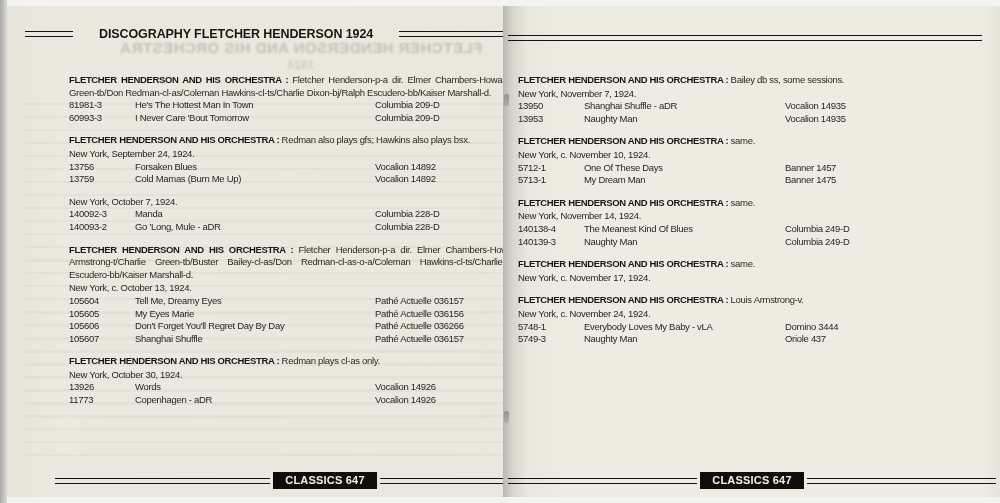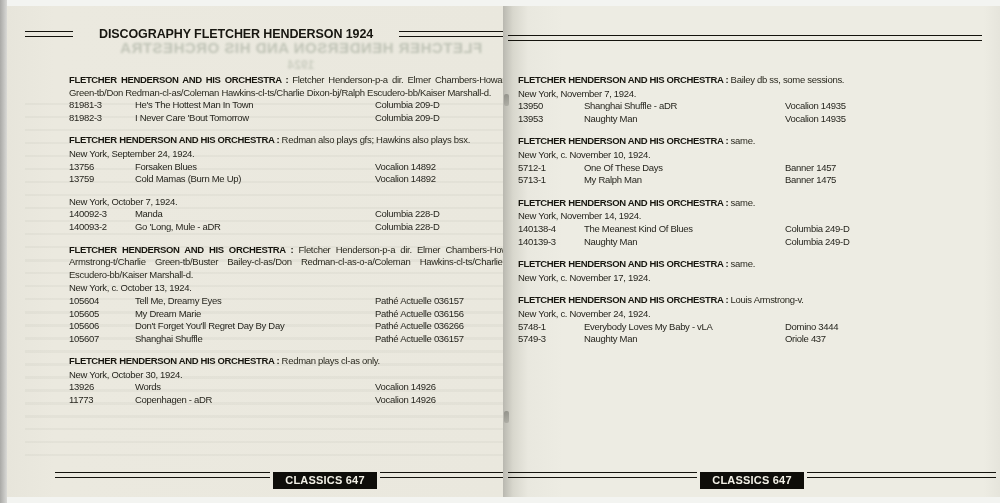--- a/index.html
+++ b/index.html
@@ -87,21 +87,21 @@
   .session-head b{color:#17160f;letter-spacing:-0.35px;}
   .session-date{
     margin-top:1px;
   }
   .track{display:flex;}
   .track .mx{flex:0 0 66px;}
   .track .tt{flex:1;min-width:0;white-space:nowrap;}
   .track .lb{flex:0 0 195px;text-align:left;white-space:nowrap;}
   .footer{
     position:absolute;bottom:8px;left:5px;right:5px;
-    display:flex;
+    display:flex;align-items:center;
   }
   .page-left .footer{left:48px;right:0;}
   .page-right .footer{left:5px;right:8px;}
   .footer .drule{flex:1;}
   .badge{
     background:#0e0d09;color:#f2f0e6;
     font-weight:bold;font-size:11px;letter-spacing:0.2px;
     padding:2px 12px 3px;margin:0 3px;
     white-space:nowrap;
   }
@@ -133,21 +133,21 @@
       <span>Fletcher Henderson-p-a dir. Elmer Chambers-Howard Scott-t/Charlie Green-tb/Don Redman-cl-as/Coleman Hawkins-cl-ts/Charlie Dixon-bj/Ralph Escudero-bb/Kaiser Marshall-d.</span>
     </div>
     <div>
   <div class="track">
     <span class="mx">81981-3</span>
     <span class="tt">He's The Hottest Man In Town</span>
     <span class="lb">Columbia 209-D</span>
   </div>
 
   <div class="track">
-    <span class="mx">81982-3</span>
+    <span class="mx">60993-3</span>
     <span class="tt">I Never Care 'Bout Tomorrow</span>
     <span class="lb">Columbia 209-D</span>
   </div>
 </div>
   </div>
 
   <div class="session">
     <div class="session-head">
       <b>FLETCHER HENDERSON AND HIS ORCHESTRA : </b>
       <span>Redman also plays gfs; Hawkins also plays bsx.</span>
@@ -193,21 +193,21 @@
     <div class="session-date">New York, c. October 13, 1924.</div>
     <div>
   <div class="track">
     <span class="mx">105604</span>
     <span class="tt">Tell Me, Dreamy Eyes</span>
     <span class="lb">Pathé Actuelle 036157</span>
   </div>
 
   <div class="track">
     <span class="mx">105605</span>
-    <span class="tt">My Dream Marie</span>
+    <span class="tt">My Eyes Marie</span>
     <span class="lb">Pathé Actuelle 036156</span>
   </div>
 
   <div class="track">
     <span class="mx">105606</span>
     <span class="tt">Don't Forget You'll Regret Day By Day</span>
     <span class="lb">Pathé Actuelle 036266</span>
   </div>
 
   <div class="track">
@@ -280,21 +280,21 @@
     <div class="session-date">New York, c. November 10, 1924.</div>
     <div>
   <div class="track">
     <span class="mx">5712-1</span>
     <span class="tt">One Of These Days</span>
     <span class="lb">Banner 1457</span>
   </div>
 
   <div class="track">
     <span class="mx">5713-1</span>
-    <span class="tt">My Ralph Man</span>
+    <span class="tt">My Dream Man</span>
     <span class="lb">Banner 1475</span>
   </div>
 </div>
   </div>
 
   <div class="session">
     <div class="session-head">
       <b>FLETCHER HENDERSON AND HIS ORCHESTRA : </b>
       <span>same.</span>
     </div>

